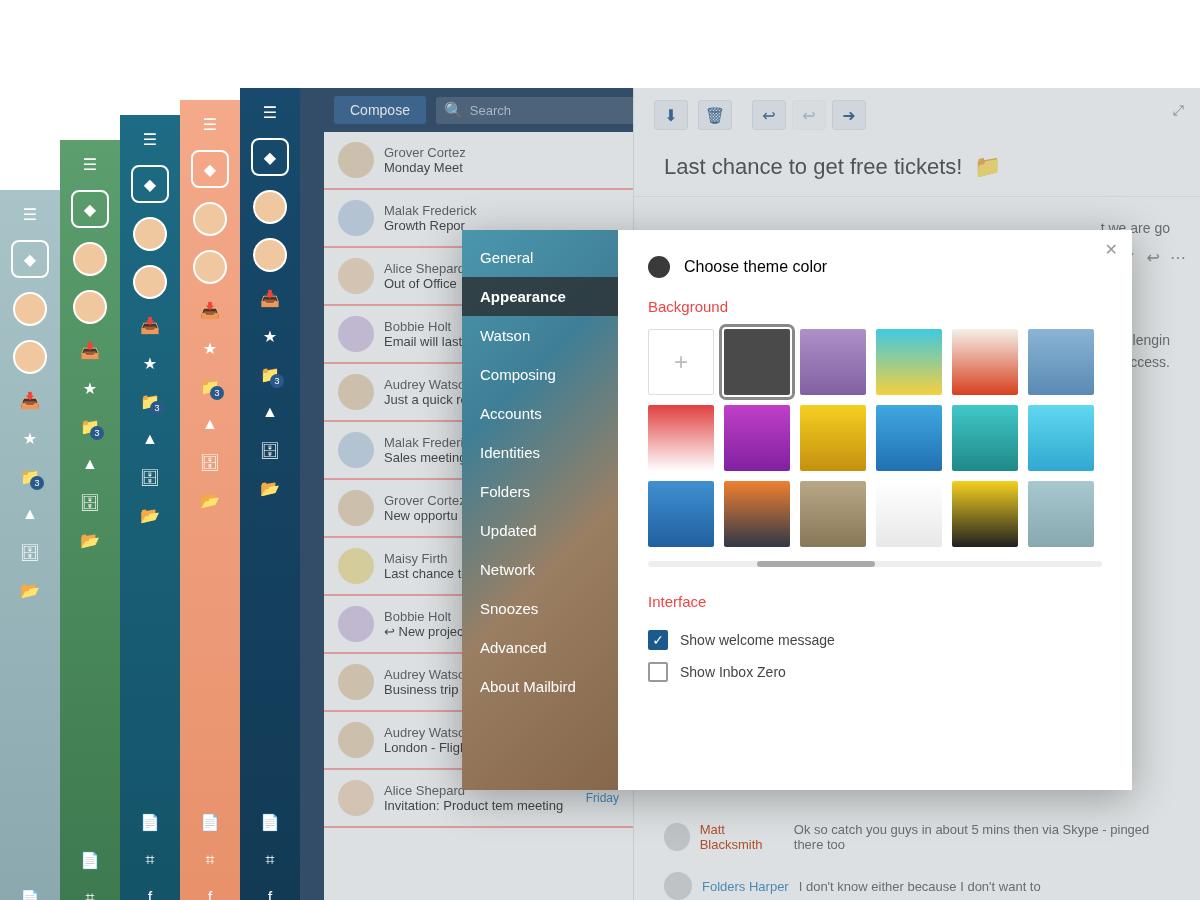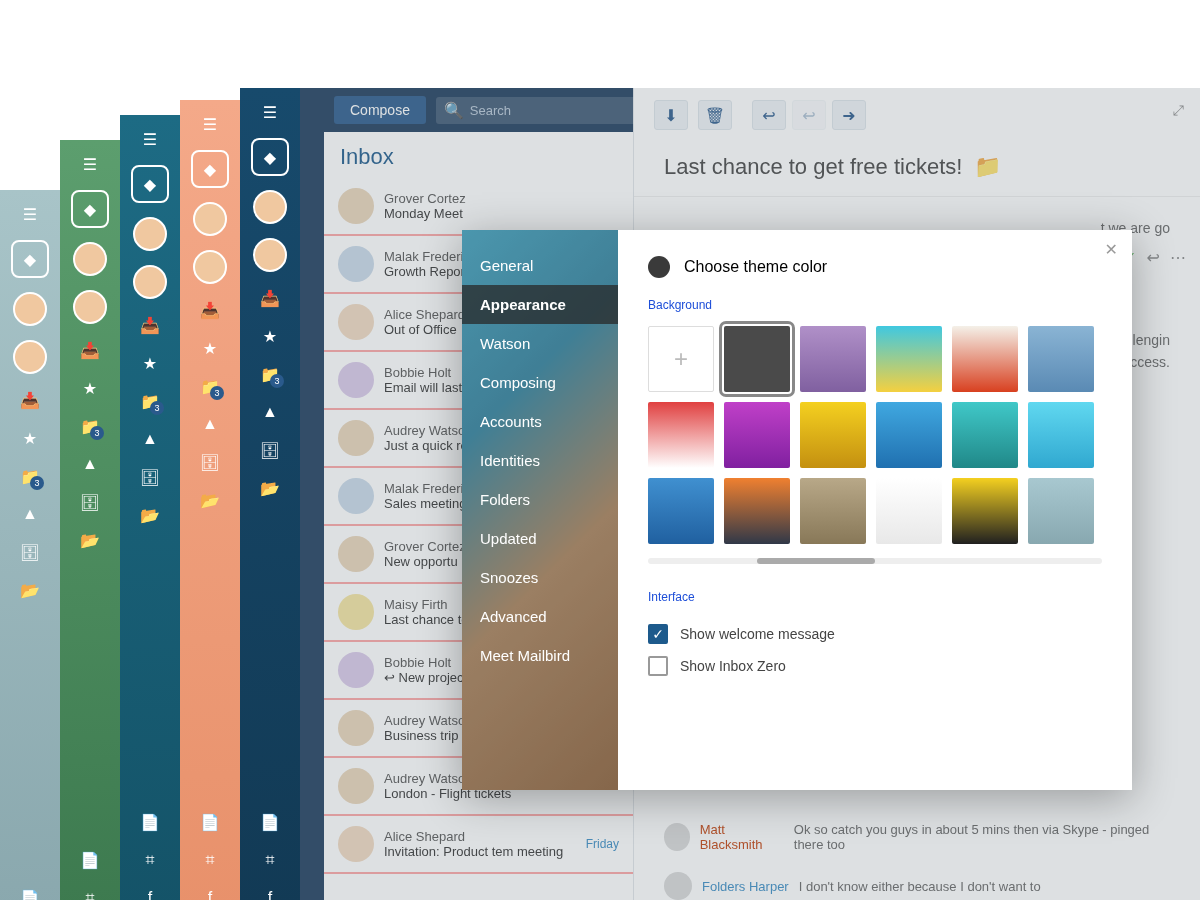--- a/index.html
+++ b/index.html
@@ -52,27 +52,27 @@
 .reply-name{color:#c2410c;font-weight:500;}
 .reply-name.b{color:#3a8cc4;}
 .mini-icons{position:absolute; top:14px; right:16px; display:flex; gap:10px; color:#888; font-size:14px;}
 
 
 .modal { position:absolute; left:462px; top:230px; width:670px; height:560px; background:#fff; box-shadow:0 8px 40px rgba(0,0,0,0.3); display:flex; z-index:20;}
 .modal-close { position:absolute; top:10px; right:14px; color:#999; font-size:16px; cursor:pointer;}
 .settings-nav { width:156px; position:relative; overflow:hidden;}
 .settings-nav-bg { position:absolute; inset:0; background: linear-gradient(135deg, #5ab8d4 0%, #4a98b4 30%, #c49870 60%, #a87850 100%);}
 .settings-nav-overlay{ position:absolute; inset:0; background:rgba(30,50,60,0.25);}
-.settings-nav ul { position:relative; list-style:none; padding-top:16px;}
+.settings-nav ul { position:relative; list-style:none; padding-top:8px;}
 .settings-nav li { color:#fff; padding:11px 18px; font-size:15px; cursor:pointer;}
 .settings-nav li.active { background:rgba(40,40,40,0.75);font-weight:bold;}
 .settings-content { flex:1; padding:26px 30px; overflow-y:auto;}
 .theme-row { display:flex; align-items:center; gap:14px; margin-bottom:20px;}
 .theme-dot { width:22px; height:22px; border-radius:50%; background:#3a3a3a;}
-.section-label { font-size:12px; color:#1d4ed8; margin-bottom:14px;}
+.section-label { font-size:15px; color:#ef4444; margin-bottom:14px;}
 .bg-grid { display:grid; grid-template-columns: repeat(6, 66px); gap:10px; margin-bottom:14px;}
 .bg-tile { width:66px; height:66px; border-radius:2px; cursor:pointer; display:flex; align-items:center; justify-content:center;}
 .bg-tile.add { border:1px solid #ddd; color:#bbb; font-size:24px;}
 .bg-tile.selected { outline:3px solid #888; outline-offset:2px;}
 .bg-scroll { height:6px; background:#eee; border-radius:3px; margin-bottom:26px; position:relative;}
 .bg-scroll::before{content:''; position:absolute; left:24%; width:26%; height:100%; background:#aaa; border-radius:3px;}
 .interface-section{ margin-top:10px;}
 .cb-row { display:flex; align-items:center; gap:12px; padding:6px 0; font-size:14px; color:#444;}
 .cb { width:20px; height:20px; border:2px solid #999; border-radius:2px; display:flex; align-items:center; justify-content:center;}
 .cb.checked { background:#1d5a8c; border-color:#1d5a8c; color:#fff;}
@@ -168,21 +168,20 @@
 
   <div class="list-pane">
     <div class="list-header">
       <button class="compose-btn">Compose</button>
       <div class="search-wrap">
         <span>🔍</span>
         <input class="search-input" placeholder="Search" style="">
         <span class="filter-icon">⇅</span>
       </div>
     </div>
-    <div class="inbox-title">Inbox</div>
     <div class="mail-list" id="mail-list">
         <div class="mail-item">
           <div class="mail-avatar c1"></div>
   <div class="mail-text">
             <div class="mail-sender">Grover Cortez</div>
   <div class="mail-subject">Monday Meet</div>
           </div>
 
   </div>
         <div class="mail-item">
@@ -329,23 +328,24 @@
     <div class="settings-nav-overlay"></div>
     <ul id="settings-nav-list">
         <li>General</li>
         <li class="active">Appearance</li>
         <li>Watson</li>
         <li>Composing</li>
         <li>Accounts</li>
         <li>Identities</li>
         <li>Folders</li>
         <li>Updated</li>
+        <li>Network</li>
         <li>Snoozes</li>
         <li>Advanced</li>
-        <li>Meet Mailbird</li>
+        <li>About Mailbird</li>
       </ul>
   </div>
   <div class="settings-content">
     <div class="theme-row">
       <div class="theme-dot"></div>
       <span>Choose theme color</span>
     </div>
     <div class="section-label">Background</div>
     <div class="bg-grid" id="bg-grid">
         <div class="bg-tile add">+</div>

